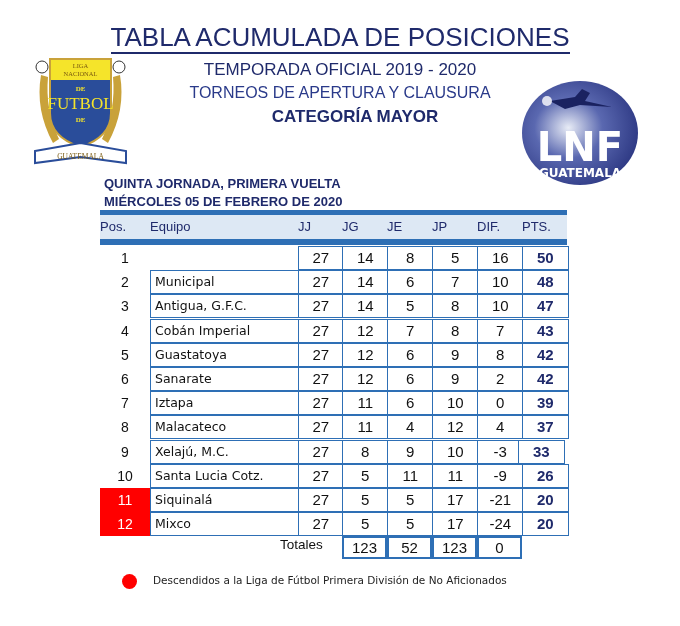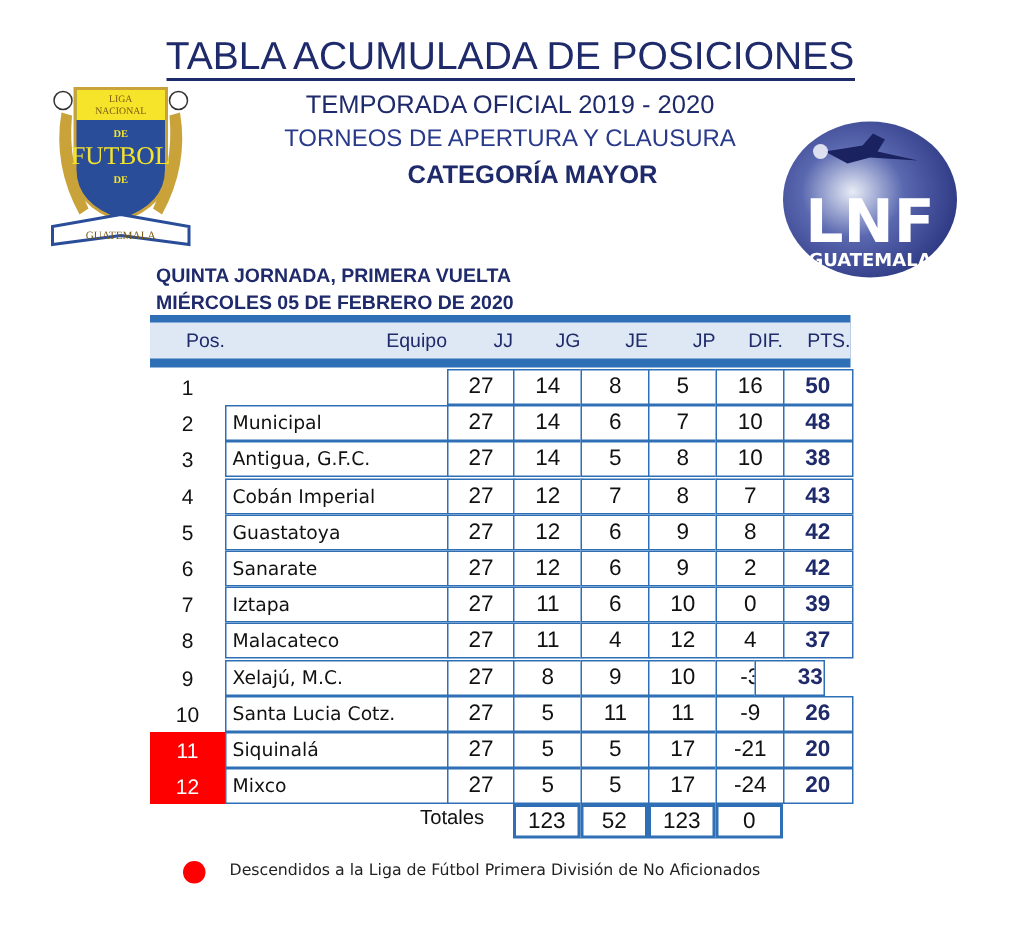--- a/index.html
+++ b/index.html
@@ -8,21 +8,21 @@
   .title { left:0; width:680px; top:22px; text-align:center; font-size:26px; color:#1f2a6b; }
   .title span { border-bottom:2px solid #1f2a6b; padding-bottom:0px; line-height:30px; }
   .sub1 { left:0; width:680px; top:60px; text-align:center; font-size:17px; color:#1f2a6b; }
   .sub2 { left:0; width:680px; top:84px; text-align:center; font-size:16px; color:#2a3a8a; }
   .sub3 { left:15px; width:680px; top:107px; text-align:center; font-size:17px; color:#1f2a6b; font-weight:bold; }
   .info1 { left:104px; top:176px; font-size:13px; font-weight:bold; color:#1f2a6b; }
   .info2 { left:104px; top:194px; font-size:13px; font-weight:bold; color:#1f2a6b; }
 
   .hdr-band { left:100px; top:210px; width:467px; height:35px; background:#2e6fb5; }
   .hdr-inner { left:100px; top:215px; width:467px; height:24px; background:#dde8f4; }
-  .hcell { position:absolute; top:0; height:24px; line-height:24px; text-align:right; font-size:13px; color:#1f2a6b; }
+  .hcell { position:absolute; top:0; height:24px; line-height:24px; text-align:left; font-size:13px; color:#1f2a6b; }
 
   .row { position:absolute; left:100px; width:467px; height:24px; }
   .pos { position:absolute; left:0; width:50px; height:24px; line-height:24px; text-align:center; font-size:14px; color:#111; }
   .pos.red { background:#ff0000; color:#ffffff; }
   .cell { position:absolute; top:0; height:24px; box-sizing:border-box; border:1.5px solid #2e6fb5; line-height:21px; text-align:center; font-size:15px; color:#111; background:#fff; }
   .cell.team { text-align:left; padding-left:4px; font-size:13.5px; font-family:"DejaVu Sans", sans-serif; font-size:12.5px; }
   .cell.pts { font-weight:bold; color:#1f2a6b; }
 
   .tot-label { left:280px; top:537px; font-size:13.5px; color:#111; }
   .tcell { position:absolute; top:536px; height:23px; box-sizing:border-box; border:2px solid #2e6fb5; line-height:19px; text-align:center; font-size:15px; color:#111; }
@@ -117,21 +117,21 @@
       <div class="cell pts" style="left: 422px; width: 46.5px;">48</div>
     </div>
     <div class="row" style="top: 294.4px;">
       <div class="pos">3</div>
       <div class="cell team" style="left: 50px; width: 149.5px;">Antigua, G.F.C.</div>
       <div class="cell" style="left: 198px; width: 45.5px;">27</div>
       <div class="cell" style="left: 242px; width: 46.5px;">14</div>
       <div class="cell" style="left: 287px; width: 46.5px;">5</div>
       <div class="cell" style="left: 332px; width: 46.5px;">8</div>
       <div class="cell" style="left: 377px; width: 46.5px;">10</div>
-      <div class="cell pts" style="left: 422px; width: 46.5px;">38</div>
+      <div class="cell pts" style="left: 422px; width: 46.5px;">47</div>
     </div>
     <div class="row" style="top: 318.6px;">
       <div class="pos">4</div>
       <div class="cell team" style="left: 50px; width: 149.5px;">Cobán Imperial</div>
       <div class="cell" style="left: 198px; width: 45.5px;">27</div>
       <div class="cell" style="left: 242px; width: 46.5px;">12</div>
       <div class="cell" style="left: 287px; width: 46.5px;">7</div>
       <div class="cell" style="left: 332px; width: 46.5px;">8</div>
       <div class="cell" style="left: 377px; width: 46.5px;">7</div>
       <div class="cell pts" style="left: 422px; width: 46.5px;">43</div>
@@ -177,21 +177,21 @@
       <div class="cell pts" style="left: 422px; width: 46.5px;">37</div>
     </div>
     <div class="row" style="top: 439.6px;">
       <div class="pos">9</div>
       <div class="cell team" style="left: 50px; width: 149.5px;">Xelajú, M.C.</div>
       <div class="cell" style="left: 198px; width: 45.5px;">27</div>
       <div class="cell" style="left: 242px; width: 46.5px;">8</div>
       <div class="cell" style="left: 287px; width: 46.5px;">9</div>
       <div class="cell" style="left: 332px; width: 46.5px;">10</div>
       <div class="cell" style="left: 377px; width: 46.5px;">-3</div>
-      <div class="cell pts" style="left: 403px; width: 46.5px; text-align: right;">33</div>
+      <div class="cell pts" style="left: 418px; width: 46.5px;">33</div>
     </div>
     <div class="row" style="top: 463.8px;">
       <div class="pos">10</div>
       <div class="cell team" style="left: 50px; width: 149.5px;">Santa Lucia Cotz.</div>
       <div class="cell" style="left: 198px; width: 45.5px;">27</div>
       <div class="cell" style="left: 242px; width: 46.5px;">5</div>
       <div class="cell" style="left: 287px; width: 46.5px;">11</div>
       <div class="cell" style="left: 332px; width: 46.5px;">11</div>
       <div class="cell" style="left: 377px; width: 46.5px;">-9</div>
       <div class="cell pts" style="left: 422px; width: 46.5px;">26</div>

